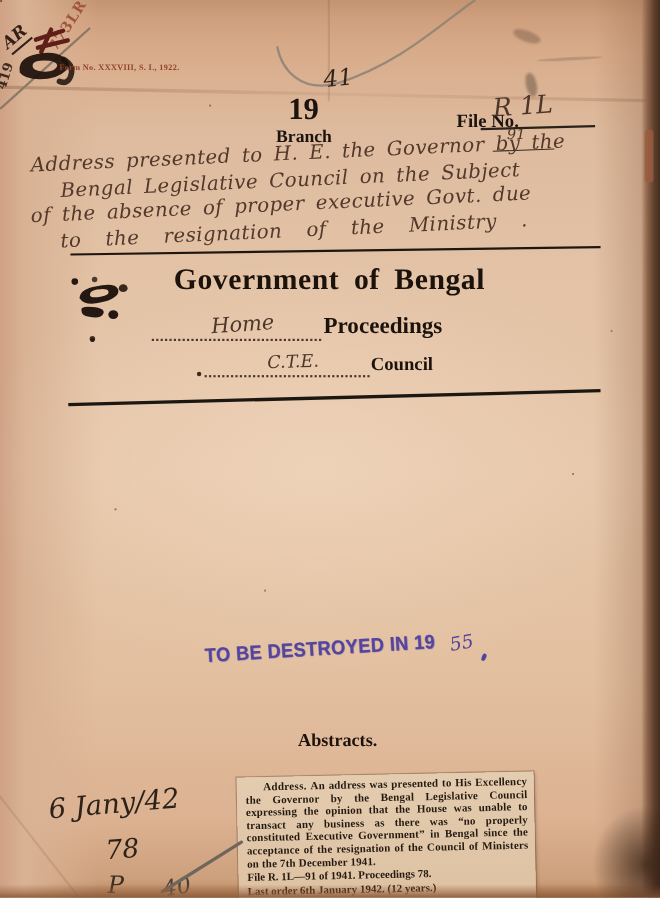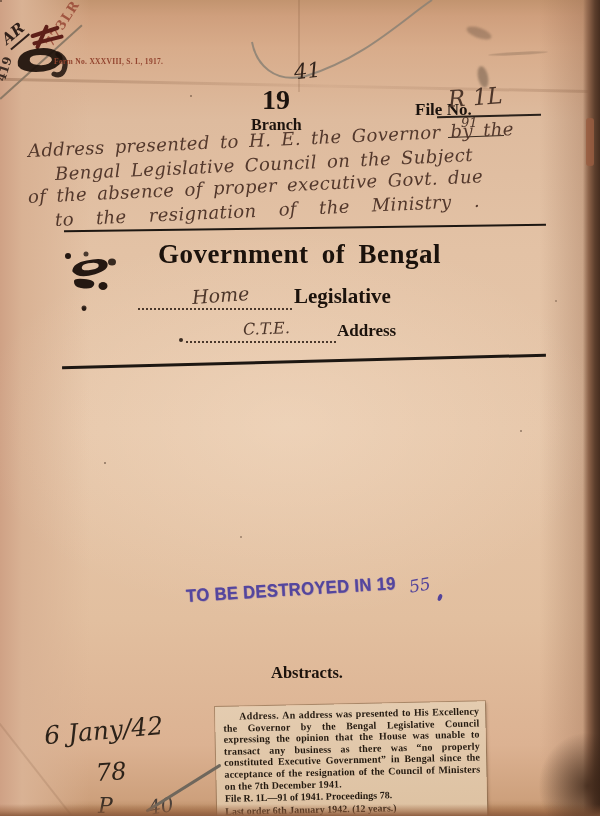--- a/index.html
+++ b/index.html
@@ -110,21 +110,21 @@
   <div class="abs n773">773LR</div>
   <div class="abs n419">419</div>
   <div class="scrib" style="left:30px;top:30px;width:30px;height:4px;transform:rotate(-18deg);"></div>
   <div class="scrib" style="left:32px;top:38px;width:32px;height:4px;transform:rotate(-14deg);"></div>
   <div class="scrib" style="left:40px;top:24px;width:4px;height:26px;transform:rotate(24deg);"></div>
   <svg class="abs" style="left:14px;top:44px;" width="58" height="42" viewBox="0 0 58 42">
     <path d="M4,22 Q2,10 16,6 Q34,1 44,8 Q52,13 46,20 Q38,28 22,28 Q8,28 4,22 Z M16,14 Q14,20 24,21 Q36,22 38,16 Q38,11 26,11 Q18,11 16,14 Z" fill="#1c100a" fill-rule="evenodd" opacity=".92"></path>
     <path d="M44,10 Q54,16 50,26 Q47,33 40,30" fill="none" stroke="#1c100a" stroke-width="5" stroke-linecap="round" opacity=".85"></path>
   </svg>
 
-  <div class="abs formno">Form No. XXXVIII, S. I., 1917.</div>
+  <div class="abs formno">Form No. XXXVIII, S. I., 1922.</div>
 
   <svg class="abs" style="left:240px;top:0;" width="200" height="92" viewBox="0 0 200 92">
     <path d="M192,0 C160,22 124,58 66,76 C34,84 16,64 12,42" fill="none" stroke="#8b8174" stroke-width="2" opacity=".85"></path>
   </svg>
 
   <div class="abs year printed">19</div>
   <div class="abs hw year-hw">41</div>
 
   <div class="abs fileno">File No.</div>
   <div class="abs file-line"></div>
@@ -135,25 +135,25 @@
   <div class="abs subject">Branch</div>
   <div class="abs hw subj-line sl0">Address presented to H. E. the Governor by the</div>
   <div class="abs hw subj-line sl1">Bengal Legislative Council on the Subject</div>
   <div class="abs hw subj-line sl2">of the absence of proper executive Govt. due</div>
   <div class="abs hw subj-line sl3">to the resignation of the Ministry .</div>
   <div class="abs rule subj-rule"></div>
 
   <div class="abs orgtitle">Government of Bengal</div>
   <div class="abs dotted dept-dots"></div>
   <div class="abs hw dept-hw">Home</div>
-  <div class="abs dept-label">Legislative</div>
+  <div class="abs dept-label">Proceedings</div>
   <div class="abs branch-dot"></div>
   <div class="abs dotted branch-dots"></div>
   <div class="abs hw branch-hw">C.T.E.</div>
-  <div class="abs branch-label">Address</div>
+  <div class="abs branch-label">Council</div>
   <div class="abs rule header-rule"></div>
 
   <svg class="abs" style="left:60px;top:242px;" width="70" height="72" viewBox="0 0 70 72">
     <ellipse cx="8" cy="14" rx="3" ry="3" fill="#241812"></ellipse>
     <ellipse cx="26" cy="12" rx="2.5" ry="2.5" fill="#241812" opacity=".8"></ellipse>
     <path d="M12,26 Q14,18 28,18 Q46,17 48,24 Q49,31 34,33 Q16,35 12,26 Z M22,24 Q21,28 31,28 Q40,28 39,24 Q38,21 29,21 Q23,21 22,24 Z" fill="#241812" fill-rule="evenodd" transform="rotate(-10 30 26)"></path>
     <ellipse cx="52" cy="20" rx="4" ry="3.5" fill="#241812" opacity=".9"></ellipse>
     <path d="M14,40 Q13,36 24,37 Q36,38 34,43 Q32,48 21,46 Q14,45 14,40 Z" fill="#241812"></path>
     <ellipse cx="43" cy="44" rx="4.5" ry="4" fill="#241812"></ellipse>
     <ellipse cx="24" cy="66" rx="2.5" ry="2.5" fill="#241812" opacity=".85"></ellipse>

